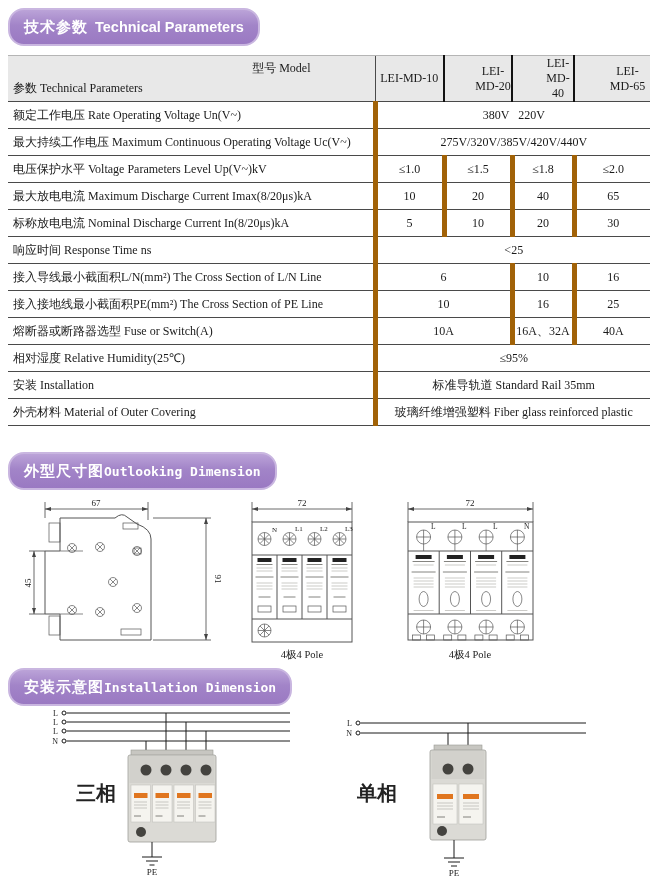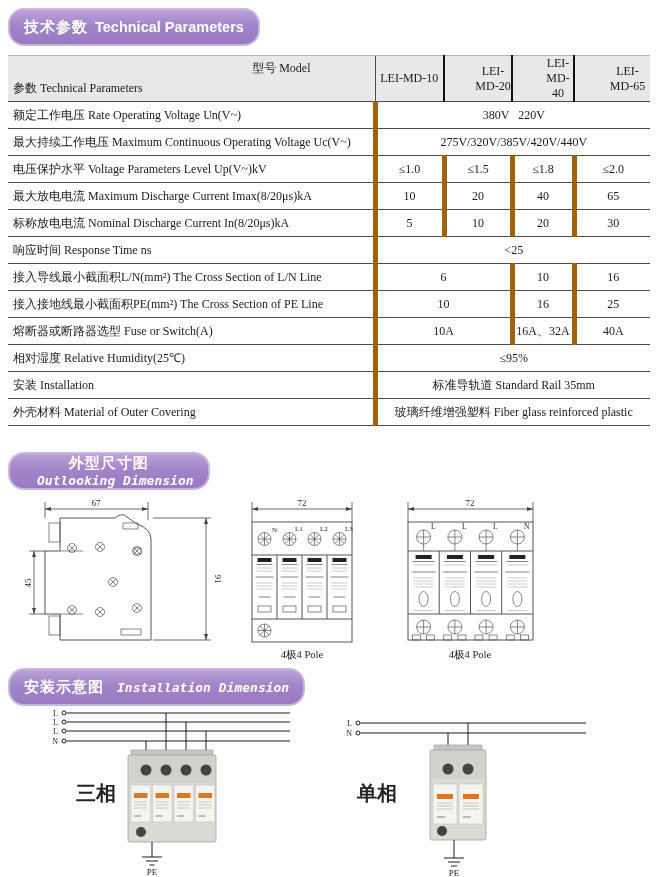--- a/index.html
+++ b/index.html
@@ -5,23 +5,23 @@
   html,body{margin:0;padding:0;background:#fff;}
   #page{position:relative;width:656px;height:877px;background:#fff;overflow:hidden;
         font-family:"Liberation Serif",serif;color:#1a1a1a;}
   
   .banner{position:absolute;height:38px;border-radius:16px;
           background:linear-gradient(180deg,#bba3d8 0%,#a284c8 45%,#9a79c2 100%);
           border:2px solid #c9b6e0;box-sizing:border-box;
           display:flex;align-items:center;padding:0 14px;color:#fff;white-space:nowrap;}
   .banner .zh{font-family:"Liberation Sans",sans-serif;font-weight:bold;font-size:15px;letter-spacing:1px;}
   .banner .en-sans{font-family:Liberation Sans, sans-serif;font-weight:bold;font-size:14.5px;margin-left:7px;}
-  .banner .en-mono{font-family:"DejaVu Sans Mono",monospace;font-weight:bold;font-size:13px;margin-left:13px;letter-spacing:0;font-style:italic;}
+  .banner .en-mono{font-family:"DejaVu Sans Mono",monospace;font-weight:bold;font-size:13px;margin-left:0;letter-spacing:0;}
   #banner-tech{left:8px;top:8px;}
-  #banner-outlook{left:8px;top:452px;flex-direction:column;}
+  #banner-outlook{left:8px;top:452px;}
   #banner-install{left:8px;top:668px;justify-content:space-between;}
   
   table.ptable{position:absolute;left:8px;top:55px;width:642px;border-collapse:collapse;
                font-size:12px;table-layout:fixed;}
   .ptable td{padding:0;height:26px;border-bottom:1px solid #4a4a4a;overflow:hidden;}
   .ptable thead td{background:#e8e8e8;height:40px;border-top:1px solid #b5b5b5;}
   .ptable td.lbl{padding-left:5px;white-space:nowrap;border-right:1px solid #4a4a4a;}
   .ptable td.val{text-align:center;white-space:pre;border-left:5px solid #a16207;}
   .ptable thead td.model{text-align:center;border-left:1px solid #4a4a4a;margin-left:37px;}
   .ptable thead td.model + td.model{border-left:2px solid #111;padding-left:30px;}

